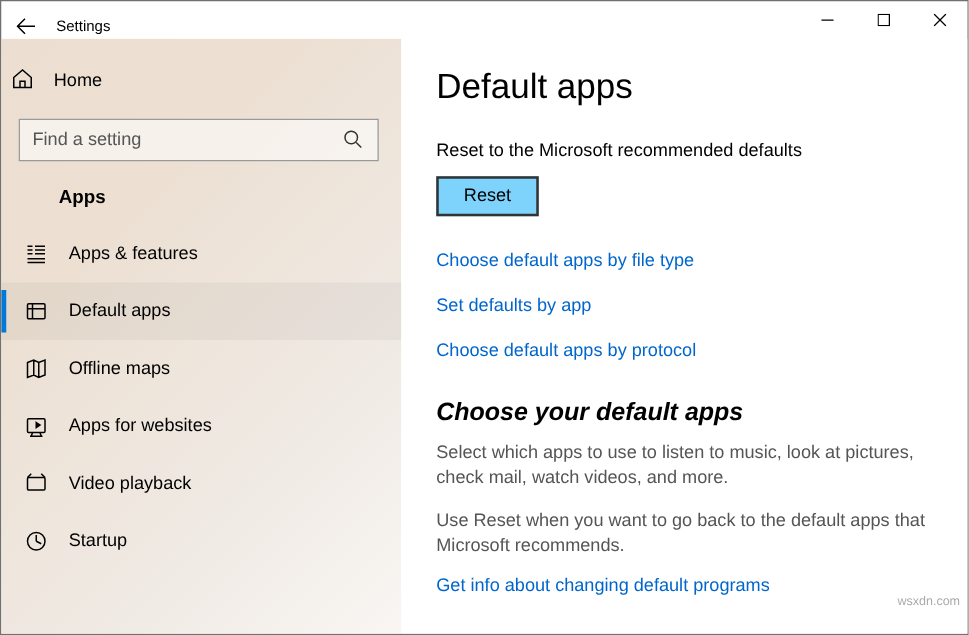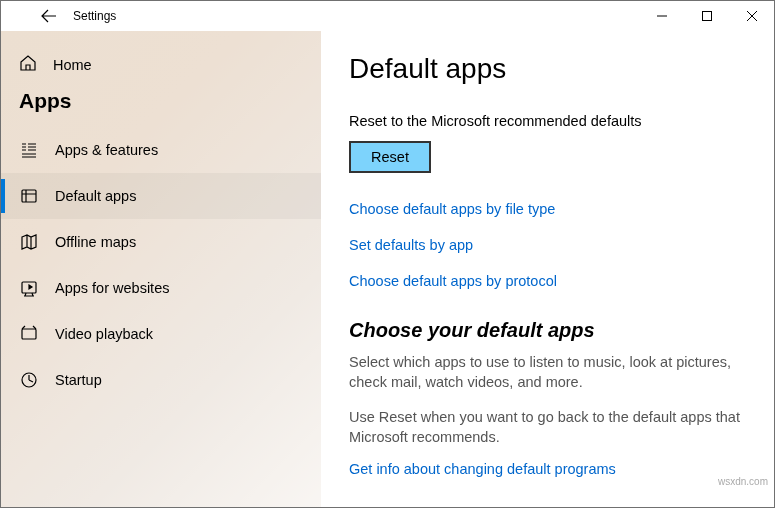--- a/index.html
+++ b/index.html
@@ -1,36 +1,36 @@
 <!DOCTYPE html>
 <html><head>
 <meta charset="utf-8">
 <style>
   * { box-sizing: border-box; margin: 0; padding: 0; font-family: "Segoe UI", Arial, sans-serif; }
   body { width: 775px; height: 508px; overflow: hidden; background: #fff; position: relative; }
   .window { width: 775px; height: 508px; border: 1px solid #707070; position: relative; display: flex; flex-direction: column; }
-  .titlebar { height: 30px; display: flex; align-items: center; padding-left: 28px; }
+  .titlebar { height: 30px; display: flex; align-items: flex-end; }
   .tb-left { display: flex; align-items: center; gap: 14px; padding-left: 10px; }
   .tb-back { width: 20px; height: 20px; display:flex; align-items:center; justify-content:center; }
   .tb-title { font-size: 12px; color: #000; }
   .tb-spacer { flex: 1; }
   .tb-btn { width: 45px; height: 30px; display:flex; align-items:center; justify-content:center; }
   .tb-btn svg { stroke:#000; }
   .content { flex:1; display:flex; overflow:hidden; }
   .sidebar { width: 320px; background: linear-gradient(135deg,#d9bfa2 0%, #dac0a6 30%, #e0d4c8 70%, #f2ece6 100%); position:relative; border-right: none;}
   .sidebar::before { content:""; position:absolute; inset:0; background: rgba(255,255,255,0.5); z-index:0; }
   .sb-inner { position:relative; z-index:1; padding-top: 14px; }
-  .home-row { display:flex; align-items:center; gap: 16px; padding: 8px 18px; height:40px; }
+  .home-row { display:flex; align-items:center; gap: 16px; padding: 8px 8px; height:40px; }
   .home-row .lbl { font-size: 14.5px; color:#000; }
   .search-wrap { margin: 10px 14px 16px 14px; }
   .search { width: calc(100% - 4px); height: 34px; border: 1px solid #999; background: rgba(255,255,255,0.55); display:flex; align-items:center; padding: 0 10px; }
   .search input { flex:1; border:none; background:transparent; outline:none; font-size: 14.5px; color:#333; }
   .search input::placeholder { color:#555; }
   .search .sicon { width:18px; height:18px; }
-  .section-title { font-size: 21px; font-weight: 600; padding: 4px 18px 14px 18px; color:#000; }
+  .section-title { font-size: 15px; font-weight: 600; padding: 4px 18px 14px 18px; color:#000;margin-left:28px; }
   .nav { }
   .nav-item { display:flex; align-items:center; gap: 16px; padding: 0 18px; height:46px; position:relative; }
   .nav-item .icon { width:20px; height:20px; display:flex; align-items:center; justify-content:center; }
   .nav-item .lbl { font-size: 14.5px; color:#000; }
   .nav-item.selected::before { content:""; position:absolute; left:0; top:6px; bottom:6px; width:4px; background:#0078d7; }
   .nav-item.selected { background: rgba(0,0,0,0.04); }
   .main { flex:1; padding: 22px 26px 0 28px; overflow:hidden; position:relative; background:#fff; }
   .page-title { font-size: 28px; font-weight: 400; color:#000; margin-bottom: 28px; }
   .sub { font-size: 14.5px; color:#000; margin-bottom: 12px; }
   .reset-btn { width: 82px; height: 32px; border: 2px solid #333; background:#7dd3fc; font-size: 14.5px; display:flex; align-items:center; justify-content:center; cursor:pointer; }
@@ -77,20 +77,31 @@
       <div class="sb-inner">
         <div class="home-row">
           <span class="icon">
             <svg width="18" height="18" viewBox="0 0 18 18" fill="none" stroke="#000" stroke-width="1.2">
                 <path d="M2 8 L9 2 L16 8 V16 H2 Z M7 16 V11 H11 V16"></path>
               </svg>
           </span>
           <span class="lbl">Home</span>
         </div>
 
+        <div class="search-wrap">
+          <div class="search">
+            <input type="text" placeholder="Find a setting" style="">
+            <span class="sicon">
+              <svg width="16" height="16" viewBox="0 0 16 16" fill="none" stroke="#333" stroke-width="1.2">
+                  <circle cx="7" cy="7" r="5"></circle>
+                  <path d="M11 11 L15 15"></path>
+                </svg>
+            </span>
+          </div>
+        </div>
 
         <div class="section-title">Apps</div>
 
         <div class="nav">
 
           <div class="nav-item">
             <span class="icon">
               <svg width="18" height="18" viewBox="0 0 18 18" fill="none" stroke="#000" stroke-width="1.2">
                   <path d="M2 3 H6 M2 6 H6 M2 9 H6 M8 3 H16 M8 6 H16 M8 9 H16 M2 13 H16 M2 16 H16"></path>
                 </svg>

